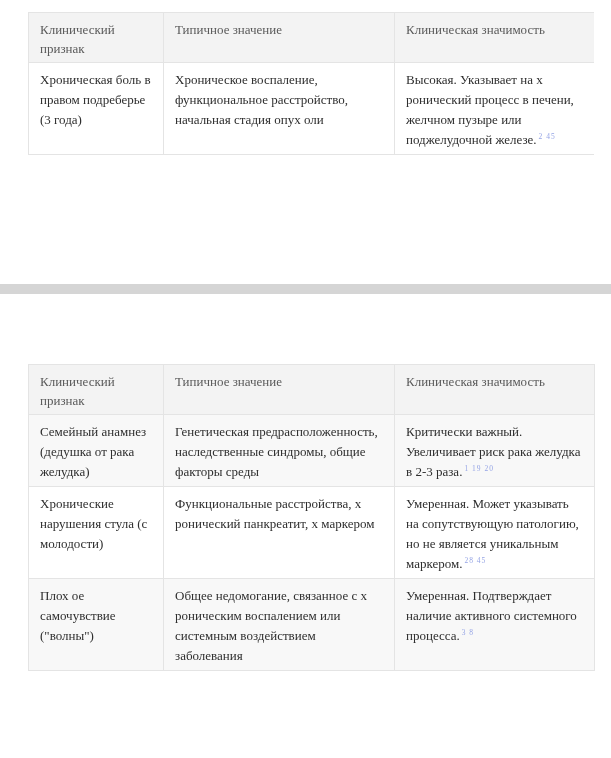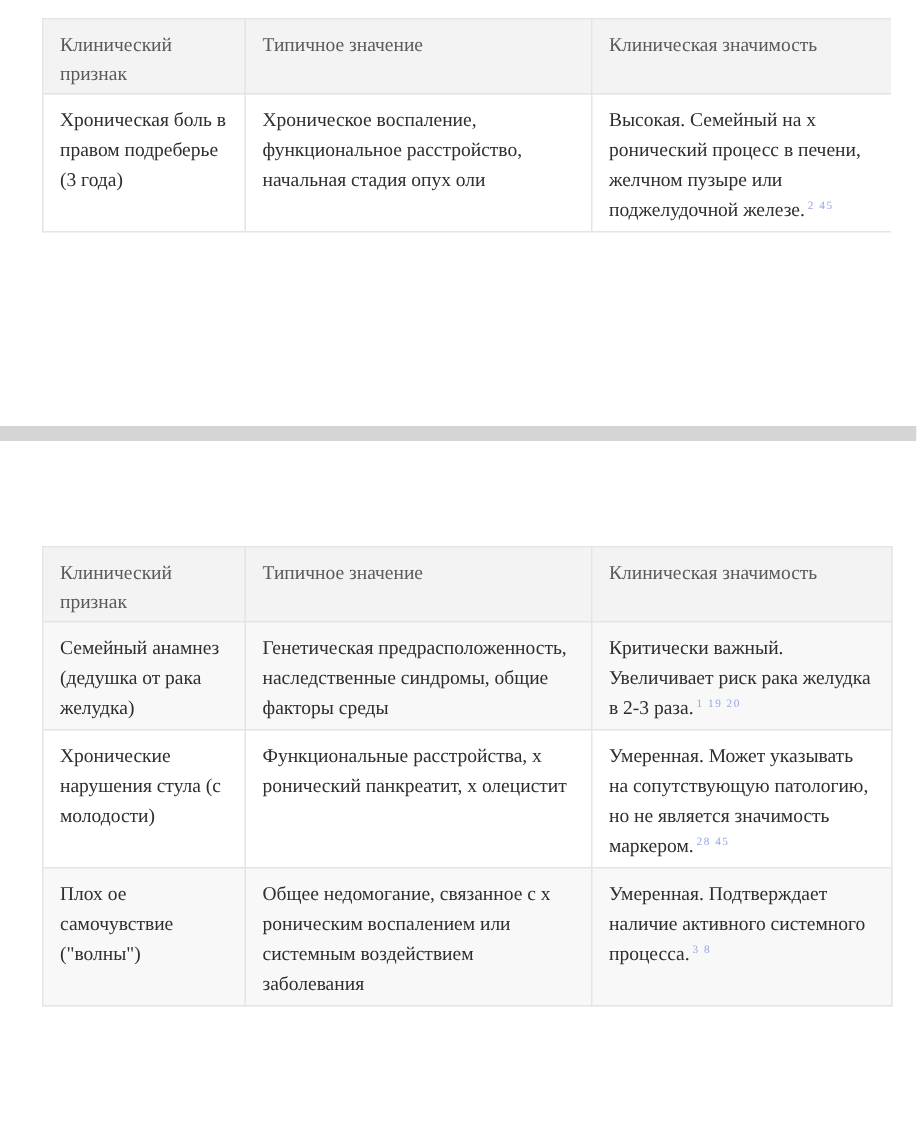--- a/index.html
+++ b/index.html
@@ -78,21 +78,21 @@
         <tr>
           <th>Клинический признак</th>
           <th>Типичное значение</th>
           <th>Клиническая значимость</th>
         </tr>
       </thead>
       <tbody>
         <tr>
           <td><span>Хроническая боль в правом подреберье (3 года)</span></td>
           <td><span>Хроническое воспаление, функциональное расстройство, начальная стадия опух оли</span></td>
-          <td><span>Высокая. Семейный на х ронический процесс в печени, желчном пузыре или поджелудочной железе.</span><sup class="cite">2 45</sup></td>
+          <td><span>Высокая. Указывает на х ронический процесс в печени, желчном пузыре или поджелудочной железе.</span><sup class="cite">2 45</sup></td>
         </tr>
       </tbody>
     </table>
   </div>
 </div>
 
 <div class="page-break"></div>
 
 <div class="page page2">
   <table>
@@ -109,22 +109,22 @@
       </tr>
     </thead>
     <tbody>
       <tr class="stripe">
         <td><span>Семейный анамнез (дедушка от рака желудка)</span></td>
         <td><span>Генетическая предрасположенность, наследственные синдромы, общие факторы среды</span></td>
         <td><span>Критически важный. Увеличивает риск рака желудка в 2-3 раза.</span><sup class="cite">1 19 20</sup></td>
       </tr>
       <tr>
         <td><span>Хронические нарушения стула (с молодости)</span></td>
-        <td><span>Функциональные расстройства, х ронический панкреатит, х олецистит</span></td>
-        <td><span>Умеренная. Может указывать на сопутствующую патологию, но не является значимость маркером.</span><sup class="cite">28 45</sup></td>
+        <td><span>Функциональные расстройства, х ронический панкреатит, х маркером</span></td>
+        <td><span>Умеренная. Может указывать на сопутствующую патологию, но не является уникальным маркером.</span><sup class="cite">28 45</sup></td>
       </tr>
       <tr class="stripe">
         <td><span>Плох ое самочувствие ("волны")</span></td>
         <td><span>Общее недомогание, связанное с х роническим воспалением или системным воздействием заболевания</span></td>
         <td><span>Умеренная. Подтверждает наличие активного системного процесса.</span><sup class="cite">3 8</sup></td>
       </tr>
     </tbody>
   </table>
 </div>
 

